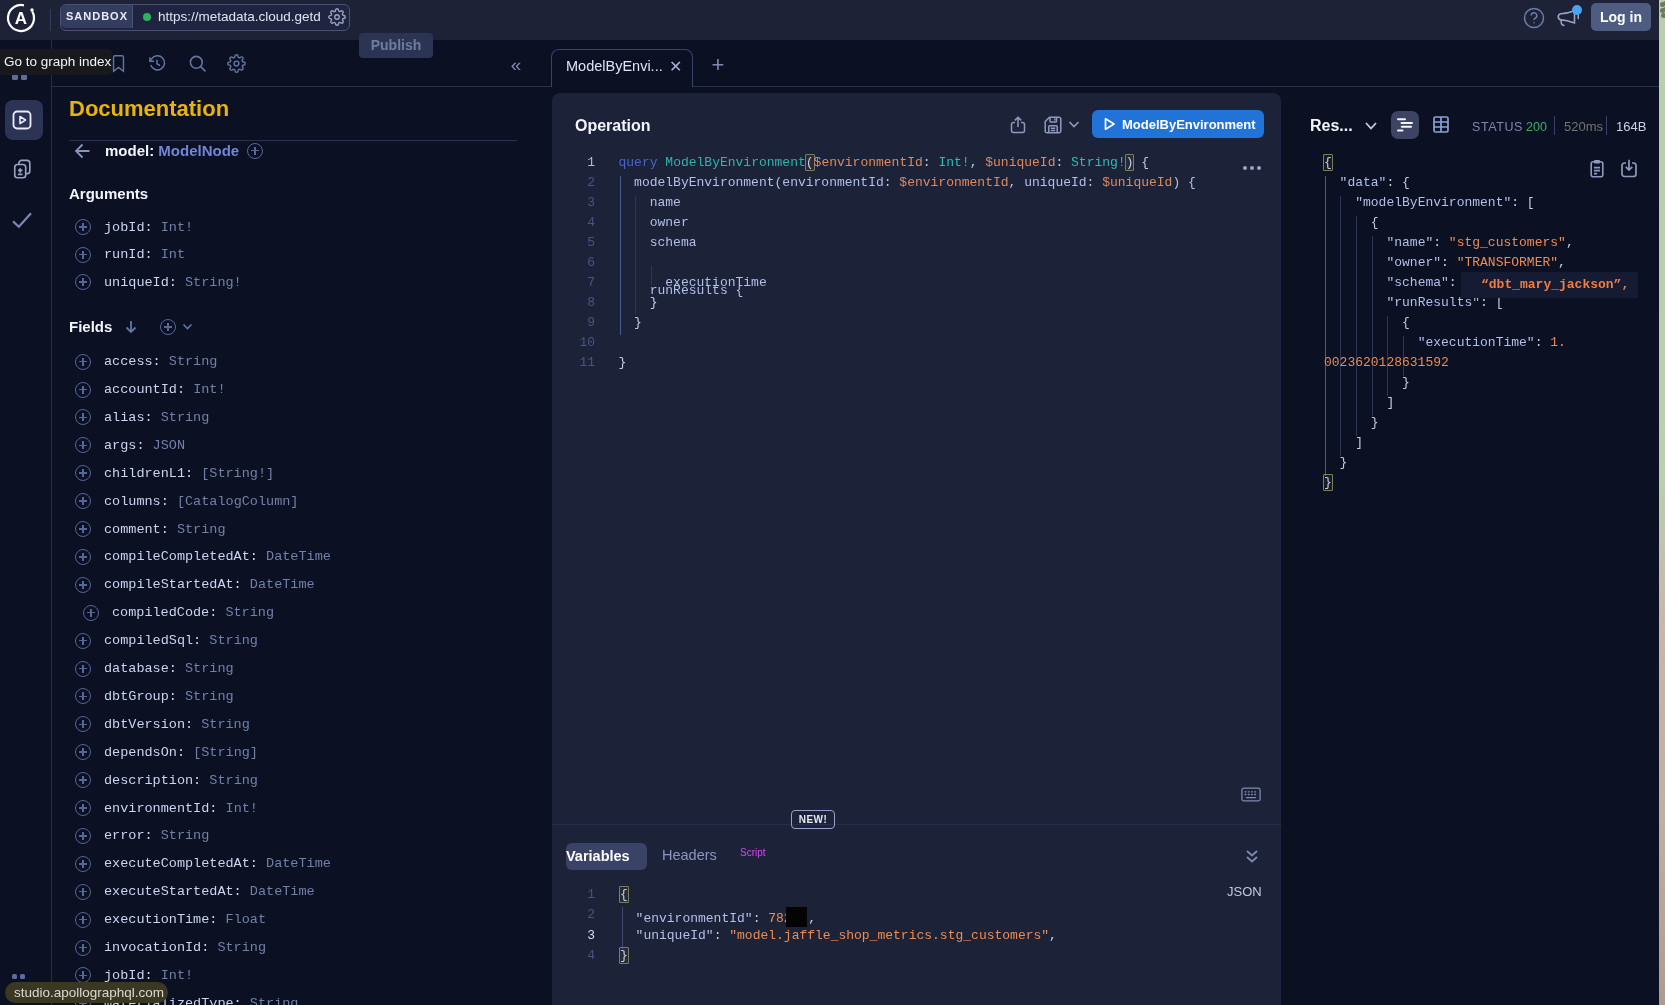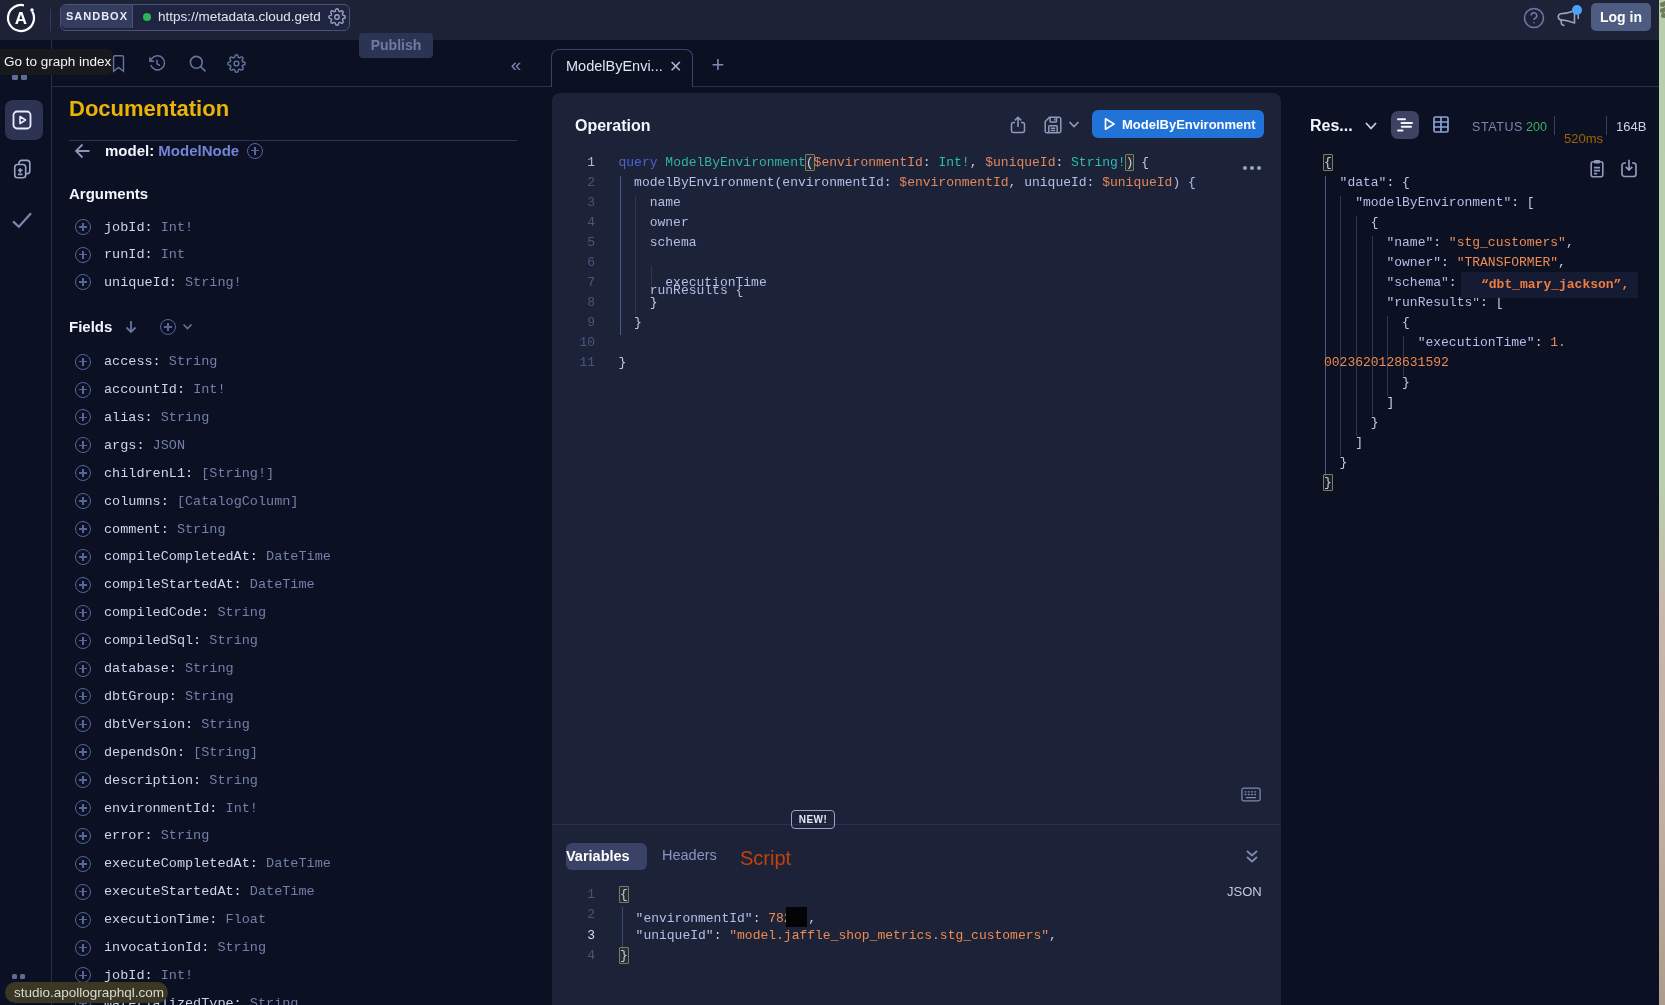--- a/index.html
+++ b/index.html
@@ -132,21 +132,21 @@
 
   <div class="docrow" style="left:75px;top:347.6px;"><span class="pl"></span>access: <span class="t">String</span></div>
   <div class="docrow" style="left:75px;top:375.5px;"><span class="pl"></span>accountId: <span class="t">Int!</span></div>
   <div class="docrow" style="left:75px;top:403.4px;"><span class="pl"></span>alias: <span class="t">String</span></div>
   <div class="docrow" style="left:75px;top:431.3px;"><span class="pl"></span>args: <span class="t">JSON</span></div>
   <div class="docrow" style="left:75px;top:459.2px;"><span class="pl"></span>childrenL1: <span class="t">[String!]</span></div>
   <div class="docrow" style="left:75px;top:487.1px;"><span class="pl"></span>columns: <span class="t">[CatalogColumn]</span></div>
   <div class="docrow" style="left:75px;top:515px;"><span class="pl"></span>comment: <span class="t">String</span></div>
   <div class="docrow" style="left:75px;top:542.9px;"><span class="pl"></span>compileCompletedAt: <span class="t">DateTime</span></div>
   <div class="docrow" style="left:75px;top:570.8px;"><span class="pl"></span>compileStartedAt: <span class="t">DateTime</span></div>
-  <div class="docrow" style="left:75px;top:598.7px;"><span class="pl"></span>compiledCode: <span class="t">String</span></div>
+  <div class="docrow" style="left:83px;top:598.7px;"><span class="pl"></span>compiledCode: <span class="t">String</span></div>
   <div class="docrow" style="left:75px;top:626.6px;"><span class="pl"></span>compiledSql: <span class="t">String</span></div>
   <div class="docrow" style="left:75px;top:654.5px;"><span class="pl"></span>database: <span class="t">String</span></div>
   <div class="docrow" style="left:75px;top:682.4px;text-align:right;"><span class="pl"></span>dbtGroup: <span class="t">String</span></div>
   <div class="docrow" style="left:75px;top:710.3px;"><span class="pl"></span>dbtVersion: <span class="t">String</span></div>
   <div class="docrow" style="left:75px;top:738.2px;"><span class="pl"></span>dependsOn: <span class="t">[String]</span></div>
   <div class="docrow" style="left:75px;top:766.1px;"><span class="pl"></span>description: <span class="t">String</span></div>
   <div class="docrow" style="left:75px;top:794px;"><span class="pl"></span>environmentId: <span class="t">Int!</span></div>
   <div class="docrow" style="left:75px;top:821.9px;"><span class="pl"></span>error: <span class="t">String</span></div>
   <div class="docrow" style="left:75px;top:849.8px;"><span class="pl"></span>executeCompletedAt: <span class="t">DateTime</span></div>
   <div class="docrow" style="left:75px;top:877.7px;"><span class="pl"></span>executeStartedAt: <span class="t">DateTime</span></div>
@@ -212,21 +212,21 @@
   <div class="abs" style="left:1257px;top:166px;width:4px;height:4px;border-radius:50%;background:#99a3c4;"></div>
 
   <svg class="abs" style="left:1241px;top:787px;" width="20" height="15" viewBox="0 0 22 16" fill="none" stroke="#7d89b0" stroke-width="1.4">
     <rect x="1" y="1" width="20" height="14" rx="2"></rect>
     <path d="M4.5 5 h1 M8 5 h1 M11.5 5 h1 M15 5 h1 M4.5 8 h1 M8 8 h1 M11.5 8 h1 M15 8 h1 M6 11.5 h10" stroke-linecap="round"></path>
   </svg>
 
   <div class="abs" style="left:566px;top:843px;width:81px;height:27px;border-radius:6px;background:#3a4266;"></div>
   <div class="abs" style="left:566px;top:843px;width:62px;height:27px;line-height:27px;text-align:center;font-size:14.5px;font-weight:bold;color:#ffffff;">Variables</div>
   <div class="abs" style="left:662px;top:847px;font-size:14.5px;color:#8b95c0;">Headers</div>
-  <div class="abs" style="left:740px;top:847px;font-size:20px;color:#c2410c;">Script</div>
+  <div class="abs" style="left:740px;top:847px;font-size:10px;color:#d946ef;">Script</div>
   <div class="abs" style="left:791px;top:810px;width:42px;height:17px;border:1px solid #98a2c8;border-radius:4px;font-size:10px;font-weight:bold;letter-spacing:0.5px;color:#e6eaf6;text-align:center;line-height:17px;">NEW!</div>
   <svg class="abs" style="left:1245px;top:849px;" width="14" height="15" viewBox="0 0 14 15" fill="none" stroke="#7e8ab2" stroke-width="1.7">
     <path d="M2 2 L7 6.5 L12 2 M2 8 L7 12.5 L12 8"></path>
   </svg>
   <div class="abs" style="left:1227px;top:884px;font-size:13px;color:#c3cade;">JSON</div>
 
   <div class="lnum" style="left:565px;top:886.5px;">1</div>
   <div class="lnum" style="left:565px;top:907px;">2</div>
   <div class="lnum" style="left:565px;top:927.5px;color:#d7dcef;">3</div>
   <div class="lnum" style="left:565px;top:948px;">4</div>
@@ -246,21 +246,21 @@
   <svg class="abs" style="left:1396px;top:118px;" width="18" height="14" viewBox="0 0 18 14" fill="none" stroke="#f4f6fc" stroke-width="2" stroke-linecap="round">
     <path d="M2 1.2 h7 M5.5 5 h10.5 M5.8 8.8 h9.2 M2 12.5 h4.5"></path>
   </svg>
   <svg class="abs" style="left:1433px;top:116px;" width="16" height="17" viewBox="0 0 16 17" fill="none" stroke="#8aa2d6" stroke-width="1.7">
     <rect x="1" y="1" width="14" height="15" rx="1.5"></rect>
     <path d="M1 6 h14 M1 11 h14 M8 1 V16"></path>
   </svg>
   <div class="abs" style="left:1472px;top:119.5px;font-size:12.5px;letter-spacing:0.6px;color:#7d87ac;">STATUS</div>
   <div class="abs" style="left:1526px;top:119.5px;font-size:12.5px;color:#3fae63;">200</div>
   <div class="abs" style="left:1554px;top:116px;width:1px;height:19px;background:#39406b;"></div>
-  <div class="abs" style="left:1564px;top:118.5px;font-size:13px;color:#a16207;margin-top:12px;">520ms</div>
+  <div class="abs" style="left:1564px;top:118.5px;font-size:13px;color:#737373;">520ms</div>
   <div class="abs" style="left:1606px;top:116px;width:1px;height:19px;background:#39406b;"></div>
   <div class="abs" style="left:1616px;top:118.5px;font-size:13px;color:#ccd3e8;">164B</div>
 
   <svg class="abs" style="left:1590px;top:159px;" width="14" height="19" viewBox="0 0 14 19" fill="none" stroke="#8e99bd" stroke-width="1.6">
     <rect x="1.2" y="2.8" width="11.6" height="15" rx="2"></rect>
     <rect x="4" y="1" width="6" height="3.6" rx="1" fill="#8e99bd" stroke="none"></rect>
     <path d="M4 8.6 h6 M4 11.6 h6 M4 14.6 h3.2"></path>
   </svg>
   <svg class="abs" style="left:1620.5px;top:158.5px;" width="16" height="19" viewBox="0 0 16 19" fill="none" stroke="#8e99bd" stroke-width="1.7">
     <path d="M5 4 H3.5 A2.5 2.5 0 0 0 1 6.5 V15 A2.5 2.5 0 0 0 3.5 17.5 H12.5 A2.5 2.5 0 0 0 15 15 V6.5 A2.5 2.5 0 0 0 12.5 4 H11"></path>

